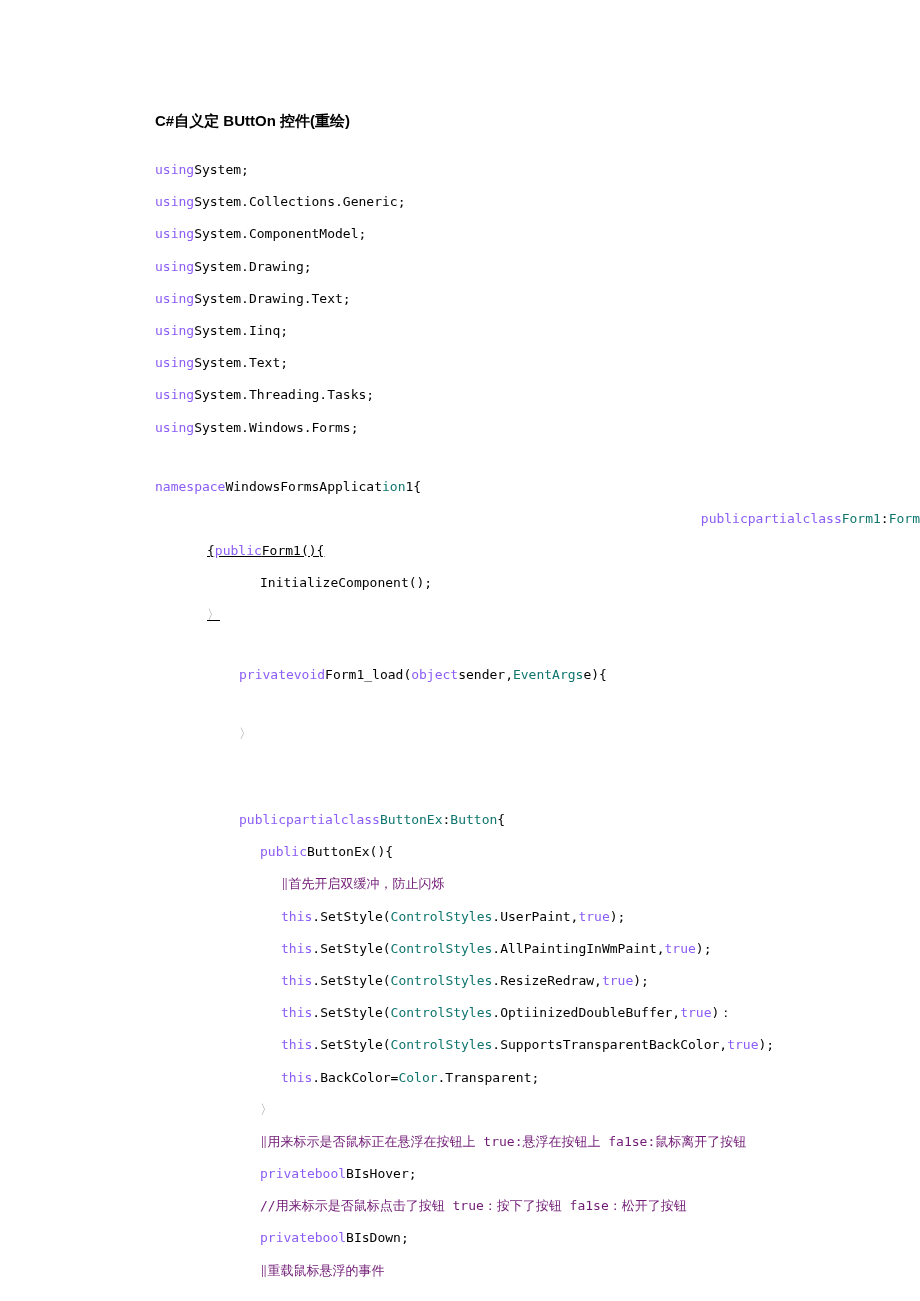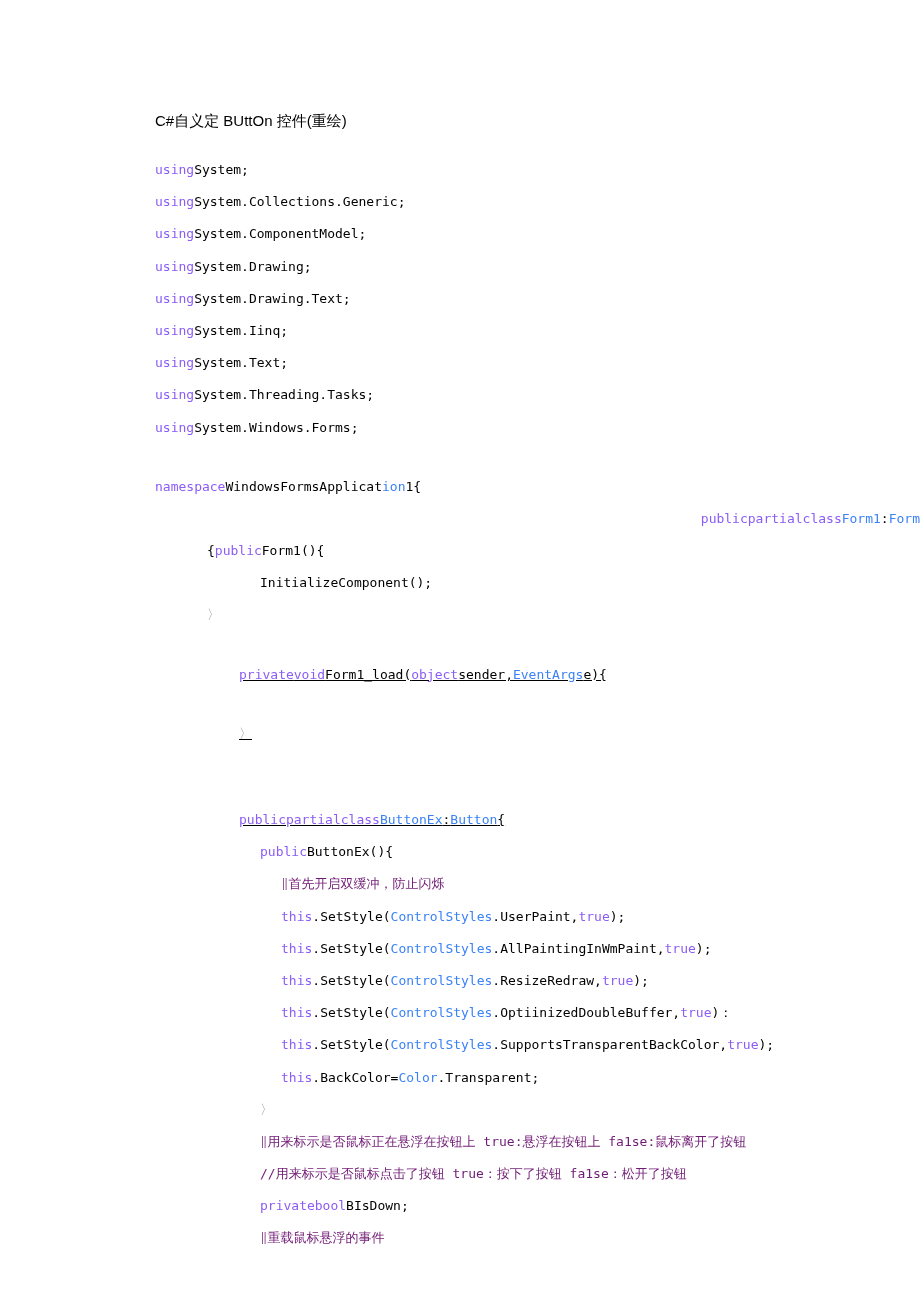--- a/index.html
+++ b/index.html
@@ -11,38 +11,38 @@
     color: #000;
   }
   .page {
     width: 920px;
     min-height: 1301px;
     padding: 110px 0 0 155px;
     box-sizing: border-box;
   }
   .title {
     font-family: "Microsoft YaHei", Arial, sans-serif;
-    font-weight: normal;
+    font-weight: bold;
     font-size: 15px;
     color: #000;
     margin-bottom: 30px;
   }
   .line {
     white-space: pre;
     margin-bottom: 14px;
     letter-spacing: 0px;
   }
   .blank { height: 27px; }
   .indent1 { padding-left: 42px; text-align: right; }
-  .indent15 { padding-left: 52px; }
-  .indent2 { padding-left: 84px; text-decoration: underline; }
+  .indent15 { padding-left: 52px; text-decoration: underline; }
+  .indent2 { padding-left: 84px; }
   .indent3 { padding-left: 105px; }
   .indent4 { padding-left: 126px; }
   .kw  { color: #8b5cf6; }   
-  .typ { color: #3b82f6; }   
+  .typ { color: #0f766e; }   
   .str { color: #701a75; }
   .gray { color: #999; }
 </style>
 </head>
 <body>
 
 <div class="page">
 
   <div class="title">C#自义定 BUttOn 控件(重绘)</div>
 
@@ -94,20 +94,21 @@
   <div class="line indent4"><span class="kw">this</span><span>.SetStyle(</span><span class="typ">ControlStyles</span><span>.OptiinizedDoubleBuffer,</span><span class="kw">true</span><span>)：</span></div>
 
   <div class="line indent4"><span class="kw">this</span><span>.SetStyle(</span><span class="typ">ControlStyles</span><span>.SupportsTransparentBackColor,</span><span class="kw">true</span><span>);</span></div>
 
   <div class="line indent4"><span class="kw">this</span><span>.BackColor=</span><span class="typ">Color</span><span>.Transparent;</span></div>
 
   <div class="line indent3"><span class="gray">〉</span></div>
 
   <div class="line indent3"><span class="str">∥用来标示是否鼠标正在悬浮在按钮上 true:悬浮在按钮上 fa1se:鼠标离开了按钮</span></div>
 
+  <div class="line indent3"><span class="kw">private</span><span class="kw">bool</span><span>BIsHover;</span></div>
 
   <div class="line indent3"><span class="str">//用来标示是否鼠标点击了按钮 true：按下了按钮 fa1se：松开了按钮</span></div>
 
   <div class="line indent3"><span class="kw">private</span><span class="kw">bool</span><span>BIsDown;</span></div>
 
   <div class="line indent3"><span class="str">∥重载鼠标悬浮的事件</span></div>
 
 </div>
 
 </body></html>

